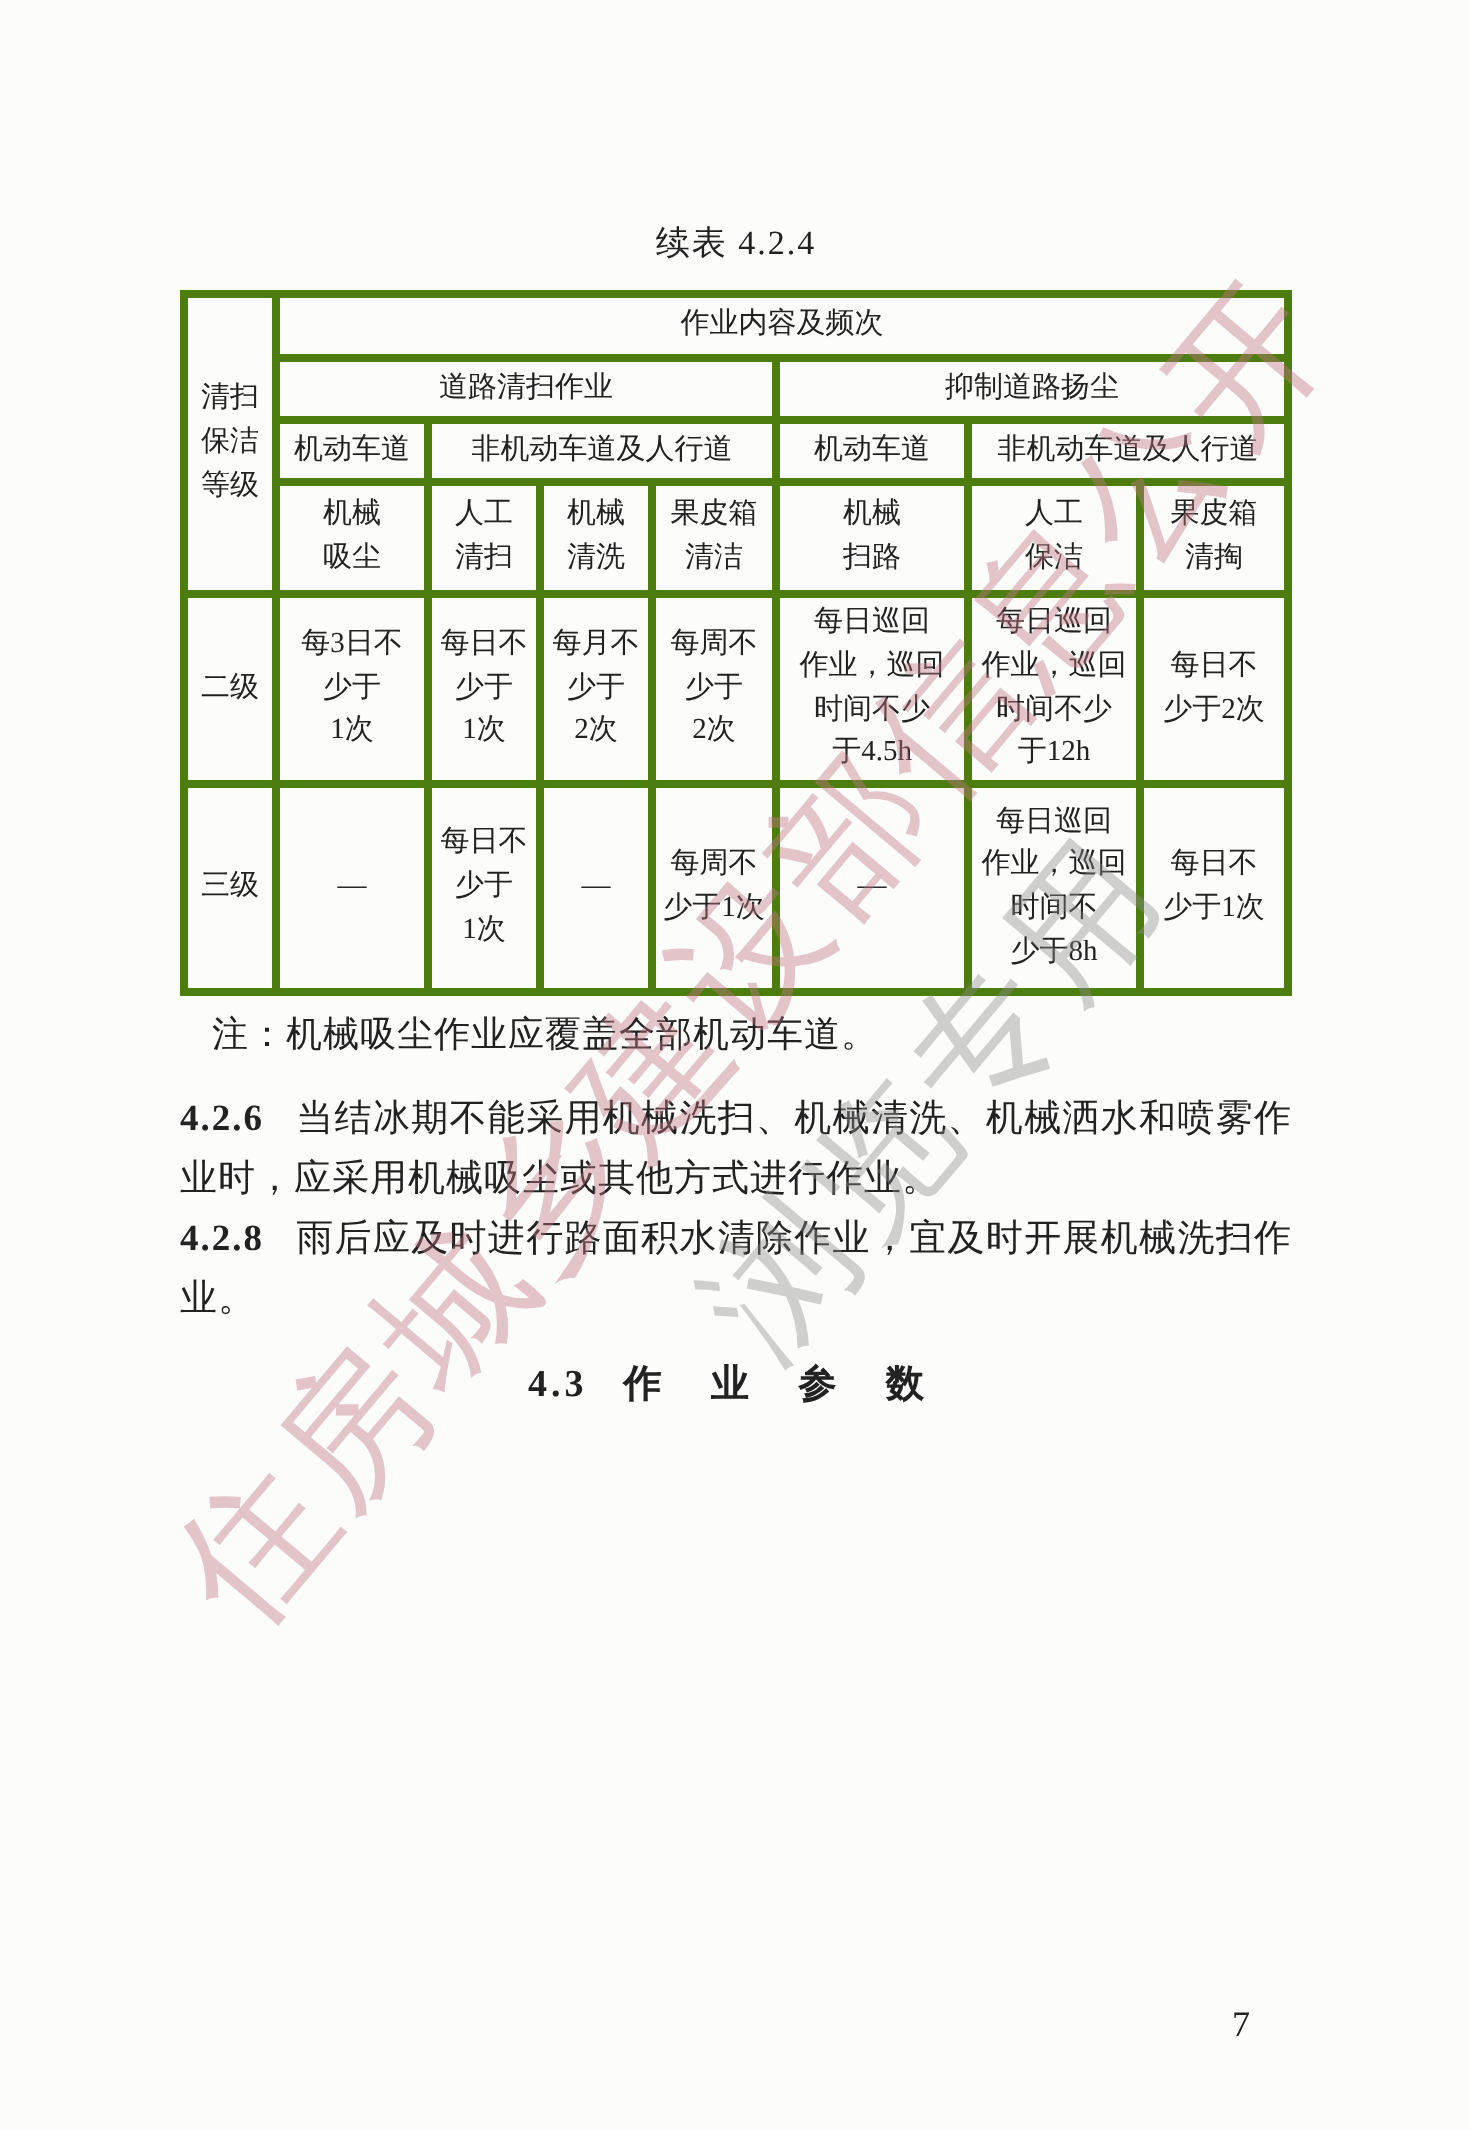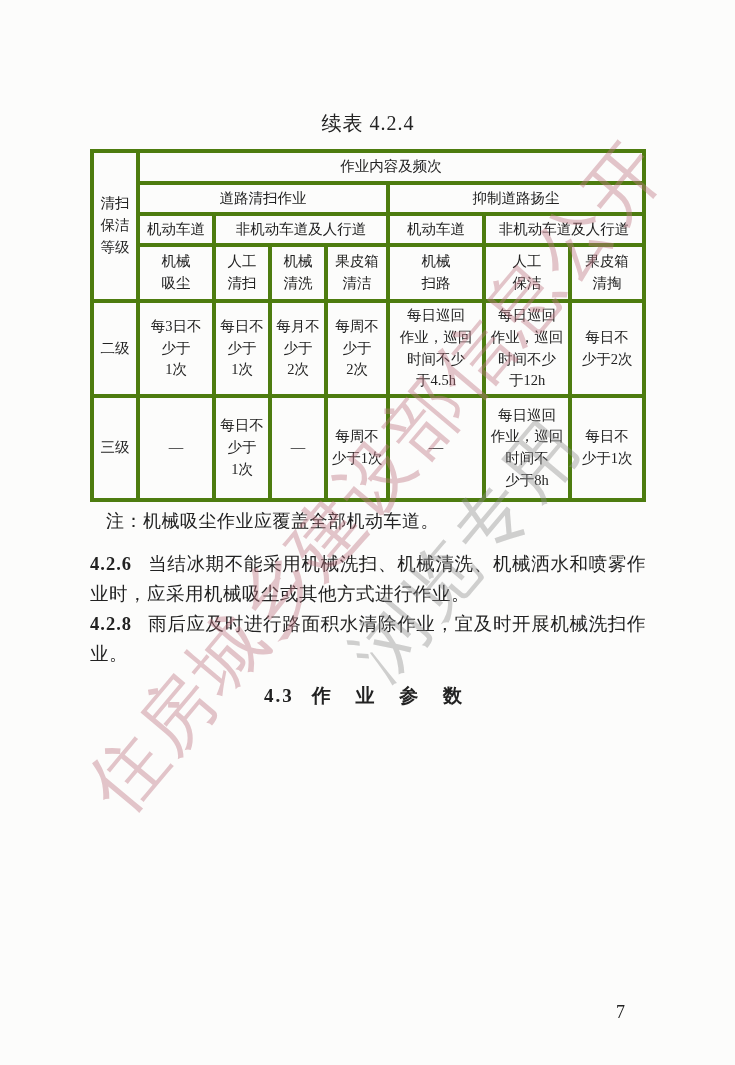--- a/index.html
+++ b/index.html
@@ -34,21 +34,21 @@
     letter-spacing:6px;
     color:rgba(140,140,140,0.40);
   }
   
   .content{
     position:absolute;left:90px;top:0;width:556px;z-index:2;
   }
   .table-title{
     margin-top:110px;
     text-align:center;
-    font-size:20px;
+    font-size:17px;
     letter-spacing:1px;
   }
   table.freq{
     width:552px;
     margin-top:12px;
     border-collapse:collapse;
     table-layout:fixed;
     font-size:14.5px;
     line-height:1.5;
   }

